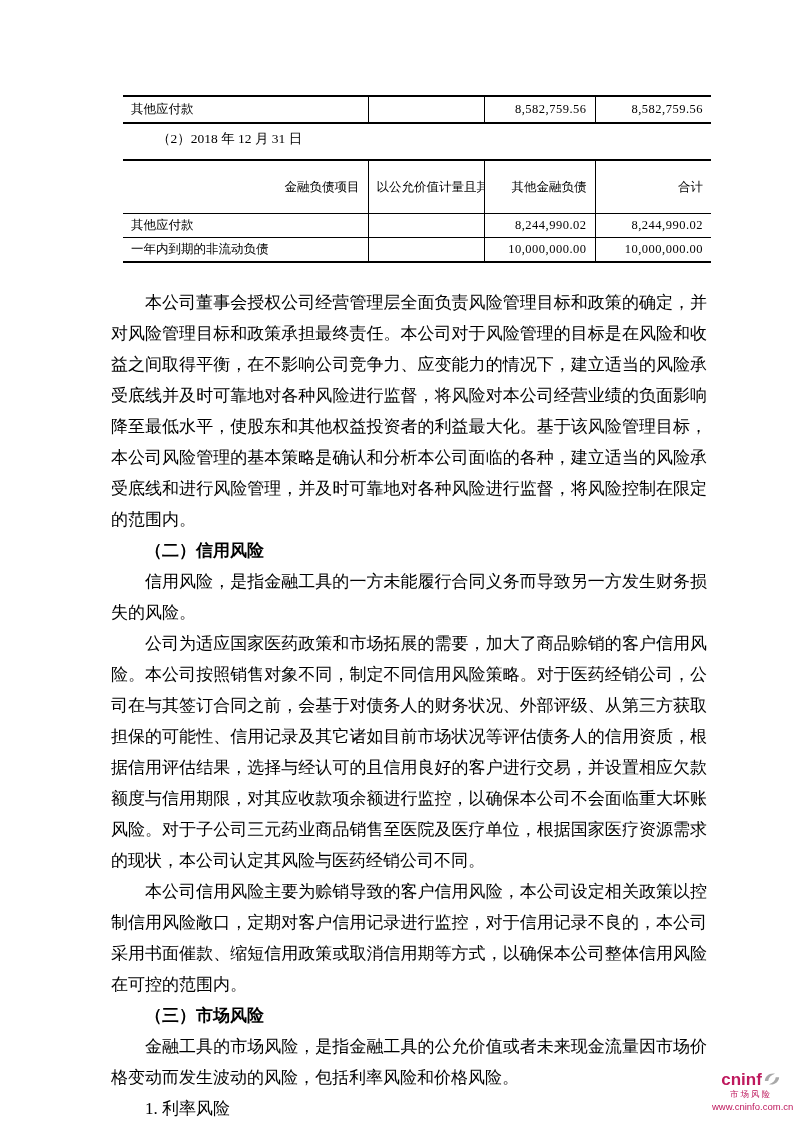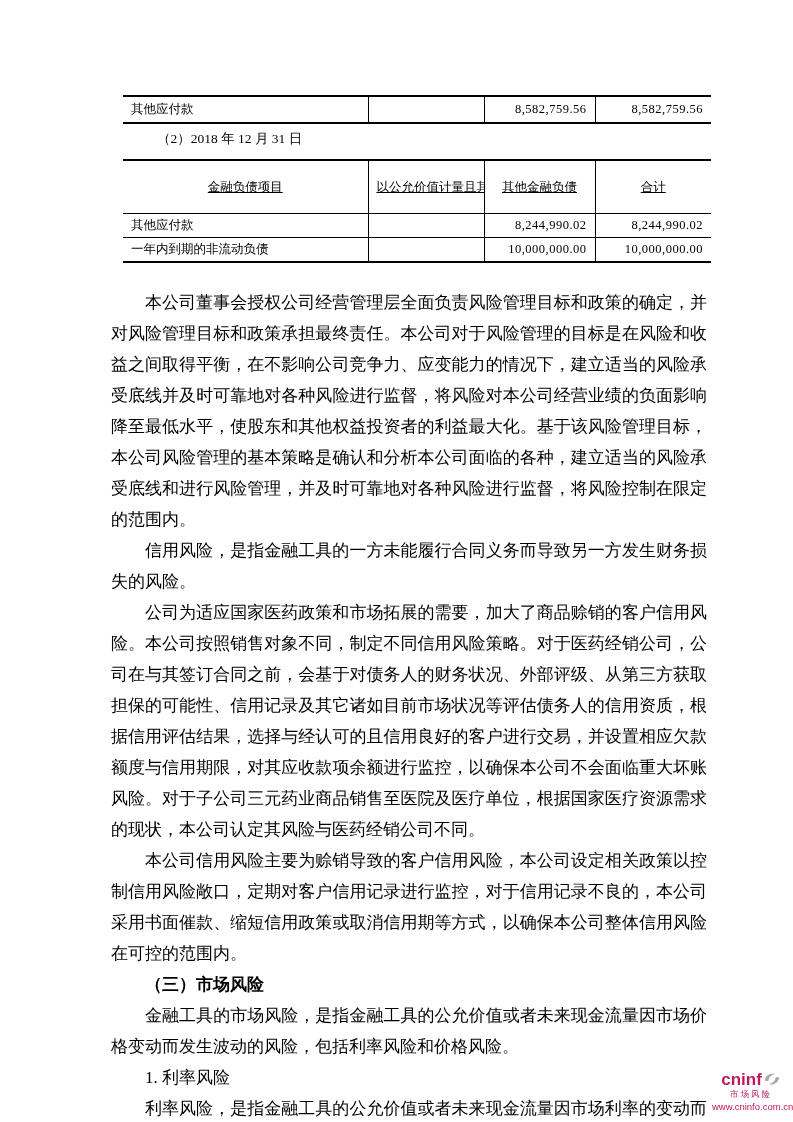--- a/index.html
+++ b/index.html
@@ -28,23 +28,23 @@
   }
   table.fin td,table.fin th{
     padding:0 8px;overflow:hidden;white-space:nowrap;
     font-weight:normal;
   }
   .carry{top:95px;border-top:2px solid #000;border-bottom:2px solid #000;}
   .carry td{height:25px;border-left:1px solid #000;}
   .carry td:first-child{border-left:none;}
   .main{top:159px;border-top:2px solid #000;border-bottom:2px solid #000;}
   .main th{
-    height:52px;vertical-align:middle;text-align:center;
+    height:52px;vertical-align:middle;text-align:right;
     border-left:1px solid #000;border-bottom:1px solid #000;
-    white-space:normal;line-height:16px;padding:2px 4px;text-decoration:underline;
+    white-space:normal;line-height:16px;padding:2px 4px;
   }
   .main td{height:23px;border-left:1px solid #000;border-bottom:1px solid #000;}
   .main th:first-child,.main td:first-child{border-left:none;}
   .main tr:last-child td{border-bottom:none;}
   td.item{text-align:left;padding-left:6px;}
   td.num{text-align:right;letter-spacing:0.5px;}
   
   .dateheading{position:absolute;left:157px;top:130px;font-size:13.5px;}
   .content{
     position:absolute;left:111px;top:287px;width:596px;
@@ -126,20 +126,21 @@
         <td class="item">一年内到期的非流动负债</td>
         <td class="num"></td>
         <td class="num">10,000,000.00</td>
         <td class="num">10,000,000.00</td>
       </tr>
     </tbody>
   </table>
 
   <div class="content">
     <p>本公司董事会授权公司经营管理层全面负责风险管理目标和政策的确定，并对风险管理目标和政策承担最终责任。本公司对于风险管理的目标是在风险和收益之间取得平衡，在不影响公司竞争力、应变能力的情况下，建立适当的风险承受底线并及时可靠地对各种风险进行监督，将风险对本公司经营业绩的负面影响降至最低水平，使股东和其他权益投资者的利益最大化。基于该风险管理目标，本公司风险管理的基本策略是确认和分析本公司面临的各种，建立适当的风险承受底线和进行风险管理，并及时可靠地对各种风险进行监督，将风险控制在限定的范围内。</p>
+    <p class="hd">（二）信用风险</p>
     <p>信用风险，是指金融工具的一方未能履行合同义务而导致另一方发生财务损失的风险。</p>
     <p>公司为适应国家医药政策和市场拓展的需要，加大了商品赊销的客户信用风险。本公司按照销售对象不同，制定不同信用风险策略。对于医药经销公司，公司在与其签订合同之前，会基于对债务人的财务状况、外部评级、从第三方获取担保的可能性、信用记录及其它诸如目前市场状况等评估债务人的信用资质，根据信用评估结果，选择与经认可的且信用良好的客户进行交易，并设置相应欠款额度与信用期限，对其应收款项余额进行监控，以确保本公司不会面临重大坏账风险。对于子公司三元药业商品销售至医院及医疗单位，根据国家医疗资源需求的现状，本公司认定其风险与医药经销公司不同。</p>
     <p>本公司信用风险主要为赊销导致的客户信用风险，本公司设定相关政策以控制信用风险敞口，定期对客户信用记录进行监控，对于信用记录不良的，本公司采用书面催款、缩短信用政策或取消信用期等方式，以确保本公司整体信用风险在可控的范围内。</p>
     <p class="hd">（三）市场风险</p>
     <p>金融工具的市场风险，是指金融工具的公允价值或者未来现金流量因市场价格变动而发生波动的风险，包括利率风险和价格风险。</p>
     <p>1. 利率风险</p>
     <p>利率风险，是指金融工具的公允价值或者未来现金流量因市场利率的变动而发生波动的风险。引起金融工具现金流量变动风险主要与浮动利率的银行借款。</p>
   </div>
 
 

